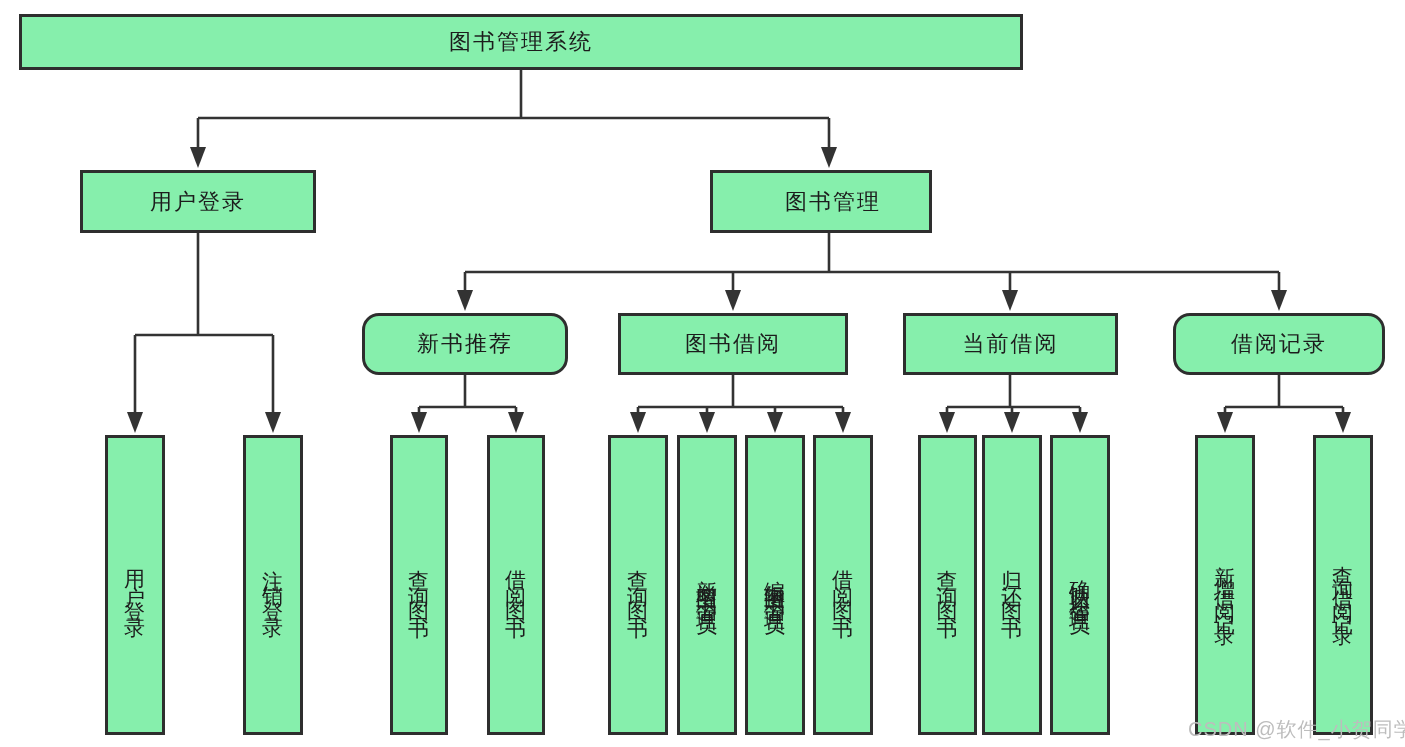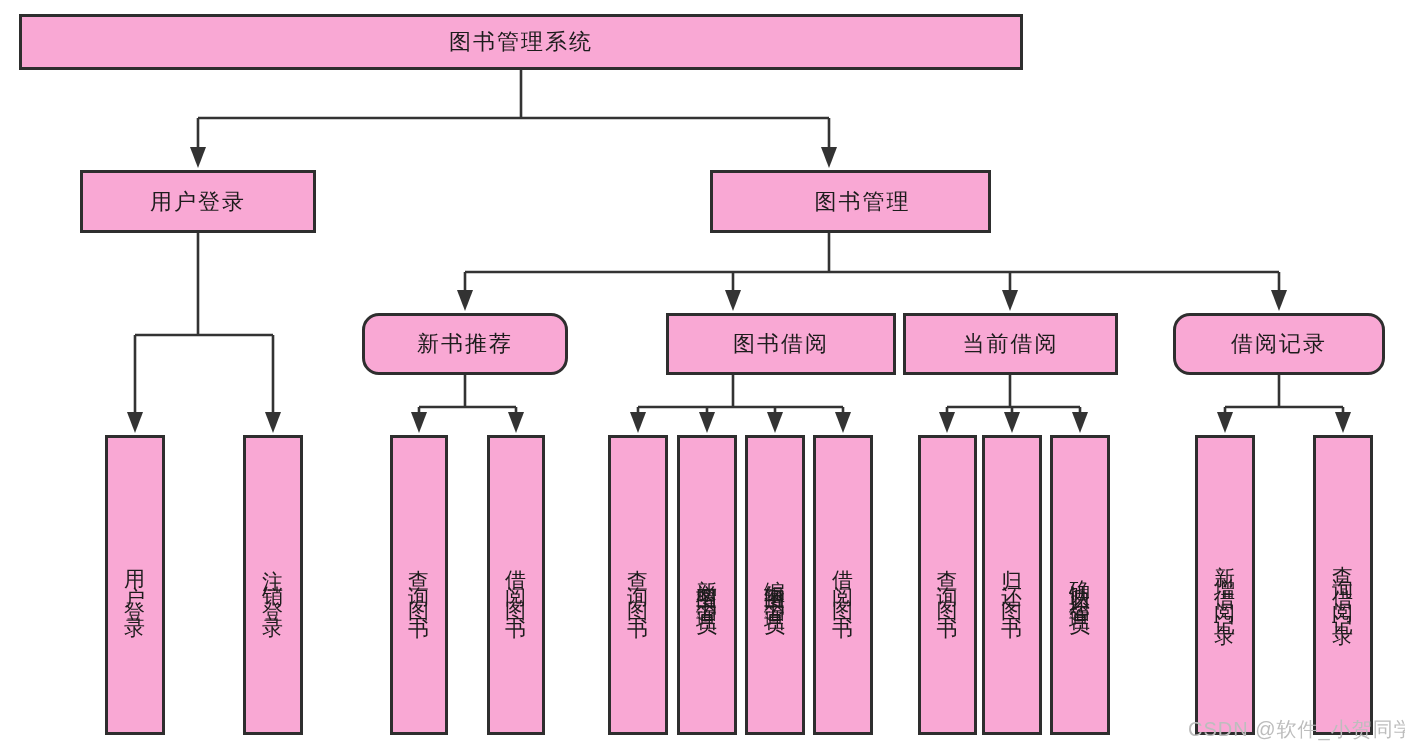--- a/index.html
+++ b/index.html
@@ -9,21 +9,21 @@
     --wm:#bdbdbd;
     --bg:#ffffff;
   }
   html,body{margin:0;padding:0;background:#fff;}
   .canvas{
     position:relative;width:1405px;height:747px;background:var(--bg);
     font-family:"Liberation Sans","DejaVu Sans",sans-serif;overflow:hidden;
   }
   .wires{position:absolute;left:0;top:0;}
   .node{
-    position:absolute;border:3px solid var(--border);background:#f9a8d4;
+    position:absolute;border:3px solid var(--border);background:#86efac;
     display:flex;align-items:center;justify-content:center;
     color:var(--text);box-sizing:border-box;text-align:right;
   }
   .hnode{font-size:22px;letter-spacing:2px;white-space:nowrap;}
   .leaf span{
     writing-mode:vertical-rl;text-orientation:mixed;
     font-size:21px;color:var(--text);line-height:1;
   }
   .watermark{
     position:absolute;left:1188px;top:716px;font-size:20px;
@@ -64,24 +64,24 @@
       <polygon points="1004,412 1020,412 1012,433"></polygon>
       <polygon points="1072,412 1088,412 1080,433"></polygon>
       <polygon points="1217,412 1233,412 1225,433"></polygon>
       <polygon points="1335,412 1351,412 1343,433"></polygon>
     </g>
   </svg>
 
   <div class="node hnode" style="left:19px;top:14px;width:1004px;height:56px;">图书管理系统</div>
 
   <div class="node hnode" style="left:80px;top:170px;width:236px;height:63px;">用户登录</div>
-  <div class="node hnode" style="left:710px;top:170px;width:281px;height:63px;padding-left:24px;">图书管理</div>
+  <div class="node hnode" style="left:710px;top:170px;width:222px;height:63px;padding-left:24px;">图书管理</div>
 
   <div class="node hnode" style="left:362px;top:313px;width:206px;height:62px;border-radius:17px;">新书推荐</div>
-  <div class="node hnode" style="left:618px;top:313px;width:230px;height:62px;margin-left:48px;">图书借阅</div>
+  <div class="node hnode" style="left:618px;top:313px;width:230px;height:62px;">图书借阅</div>
   <div class="node hnode" style="left:903px;top:313px;width:215px;height:62px;">当前借阅</div>
   <div class="node hnode" style="left:1173px;top:313px;width:212px;height:62px;border-radius:17px;">借阅记录</div>
 
   <div class="node leaf" style="left:105px;top:435px;width:60px;height:300px;">
     <span style="letter-spacing: 16px;">用户登录</span>
     </div>
   <div class="node leaf" style="left:243px;top:435px;width:60px;height:300px;">
     <span style="letter-spacing: 16px;">注销登录</span>
     </div>
 

